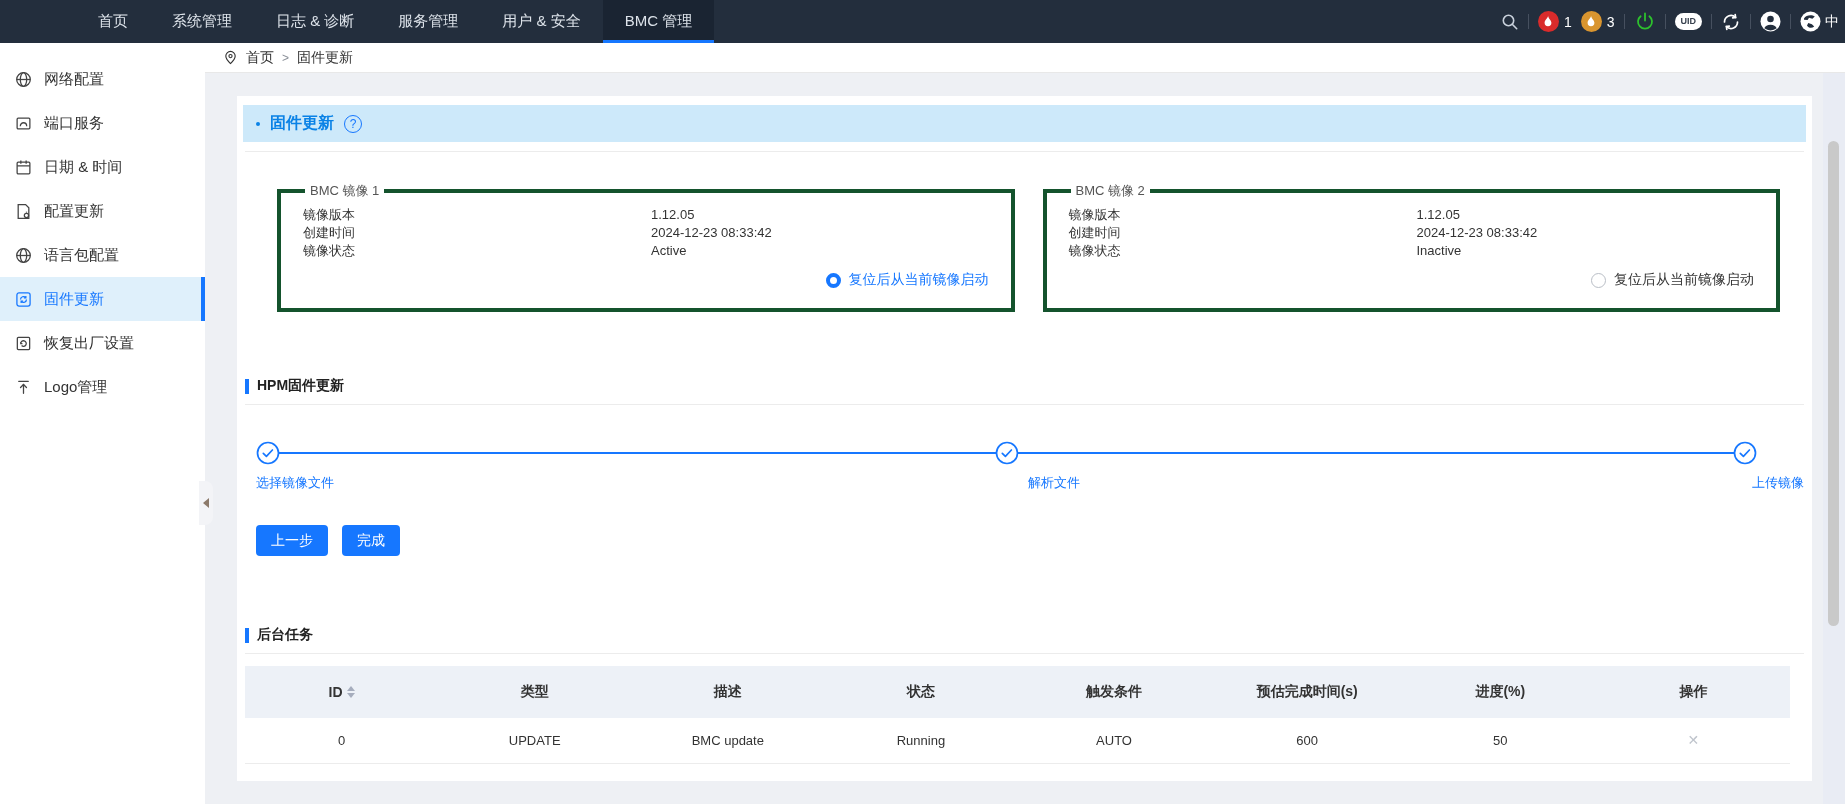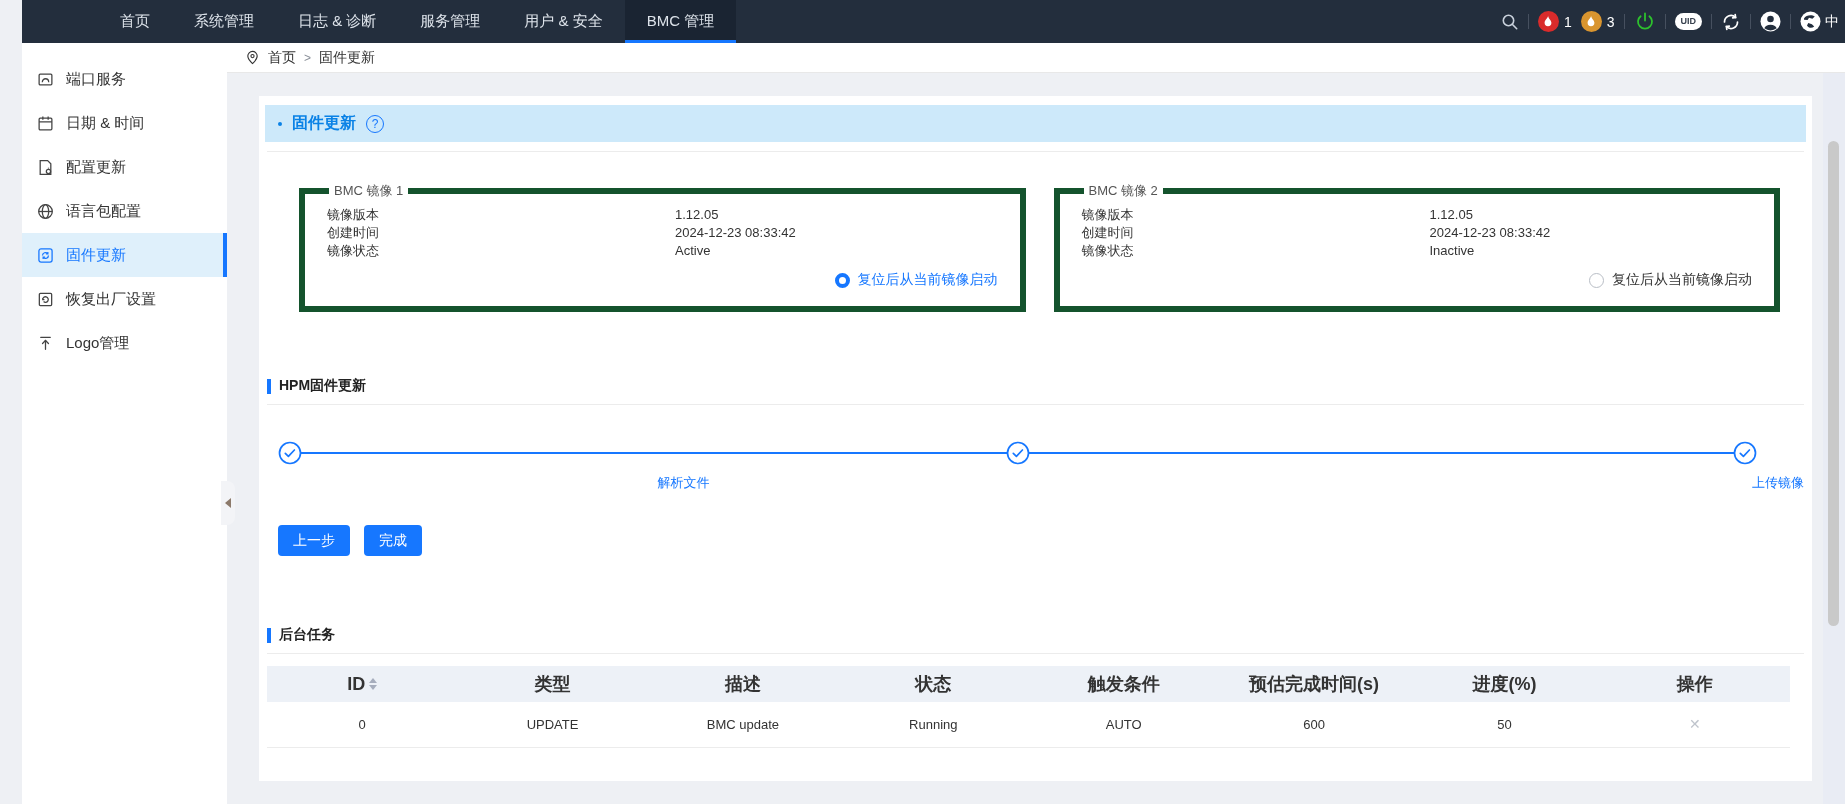--- a/index.html
+++ b/index.html
@@ -1,19 +1,19 @@
 <!DOCTYPE html>
 <html><head>
 <meta charset="utf-8">
 <style>
   * { margin:0; padding:0; box-sizing:border-box; }
   html,body { width:1845px; height:804px; overflow:hidden; }
   body { font-family:"Liberation Sans","DejaVu Sans",sans-serif; font-size:14px; color:#333; background:#eef0f4; }
 
-  .app { display:flex; flex-direction:column; width:1845px; height:804px;padding-left:22px; }
+  .app { display:flex; flex-direction:column; width:1845px; height:804px; }
 
   
   .topbar { height:43px; background:#232e3d; display:flex; align-items:stretch; justify-content:space-between; flex:none; }
   .topnav { display:flex; align-items:stretch; padding-left:76px; }
   .topnav-item { display:flex; align-items:center; padding:0 22px; color:#dde3ea; font-size:15px; cursor:pointer; position:relative; }
   .topnav-item.active { background:#1a2432; }
   .topnav-item.active::after { content:""; position:absolute; left:0; right:0; bottom:0; height:3px; background:#1677ff; }
   .topbar-right { display:flex; align-items:center; gap:9px; padding-right:6px; color:#dde3ea; }
   .tb-sep { width:1px; height:15px; background:#46505f; }
   .tb-icon { display:flex; align-items:center; justify-content:center; cursor:pointer; }
@@ -51,21 +51,21 @@
   .banner-title { color:#0a82e6; font-size:16px; font-weight:bold; }
   .help-icon { width:18px; height:18px; border:1px solid #1677ff; border-radius:50%; color:#1677ff; font-size:12px; display:flex; align-items:center; justify-content:center; cursor:pointer; }
 
   .section-head { display:flex; align-items:center; gap:8px; margin:16px 8px 0 8px; }
   .section-bar { width:4px; height:15px; background:#1677ff; }
   .section-title { font-size:14px; font-weight:bold; color:#222; }
   .divider { border-bottom:1px solid #ececec; margin:9px 8px 0 8px; }
 
   
   .images-row { display:flex; gap:28px; margin:30px 32px 0 40px; }
-  fieldset.img-box { flex:1; border:6px solid #14532d; height:130px; padding:6px 20px 0 22px; }
+  fieldset.img-box { flex:1; border:4px solid #14532d; height:130px; padding:6px 20px 0 22px; }
   fieldset.img-box legend { font-size:13px; color:#555; padding:0 5px; margin-left:2px; }
   .kv-row { display:flex; font-size:13px; line-height:1.37; }
   .kv-label { width:348px; flex:none; color:#333; }
   .kv-value { color:#333;text-align:center; }
   .radio-row { display:flex; justify-content:flex-end; align-items:center; gap:8px; margin-top:12px; padding-right:2px; cursor:pointer; }
   .radio { width:15px; height:15px; border-radius:50%; background:#fff; flex:none; }
   .radio.checked { border:4.5px solid #1677ff; }
   .radio.unchecked { border:1px solid #b9bec6; }
   .radio-label { font-size:14px; }
   .radio-label.on { color:#1677ff; }
@@ -79,21 +79,21 @@
   .step-labels { display:flex; margin:9px 8px 0 19px; }
   .step-label { flex:1; font-size:13px; color:#1677ff; }
   .step-label.mid { text-align:center; transform:translateX(24px); }
   .step-label.last { text-align:right; }
 
   .btn-row { display:flex; gap:14px; margin:33px 0 0 19px; }
   .btn { background:#1677ff; color:#fff; border:none; border-radius:4px; height:31px; padding:0 15px; font-size:14px; font-family:inherit; cursor:pointer; }
 
   
   .tasks-table { width:calc(100% - 30px); margin:12px 22px 0 8px; border-collapse:collapse; table-layout:fixed; }
-  .tasks-table th { background:#edf1f7; height:36px; font-size:18px; font-weight:bold; color:#333; text-align:center; }
+  .tasks-table th { background:#edf1f7; height:52px; font-size:14px; font-weight:bold; color:#333; text-align:center; }
   .tasks-table td { height:45px; font-size:13px; color:#333; text-align:center; border-bottom:1px solid #ececec; }
   .sort-wrap { display:inline-flex; align-items:center; gap:4px; cursor:pointer; }
   .sort-carets { display:inline-flex; flex-direction:column; gap:2px; }
   .caret-up { width:0; height:0; border-left:4px solid transparent; border-right:4px solid transparent; border-bottom:5px solid #a6adbd; }
   .caret-down { width:0; height:0; border-left:4px solid transparent; border-right:4px solid transparent; border-top:5px solid #a6adbd; }
   .close-x { color:#bfc4cc; font-size:14px; cursor:pointer; }
 
   
   .scrollbar { width:22px; background:#e9ecf4; position:relative; flex:none; }
   .scroll-thumb { position:absolute; top:68px; left:5px; width:11px; height:485px; background:#c9c9c9; border-radius:6px; cursor:pointer; }
@@ -171,20 +171,28 @@
             </svg>
         </span>
         <span>中</span>
       </span>
     </div>
   </header>
 
   <div class="body-row">
 
     <aside class="sidebar">
+      <div class="side-item">
+        <svg width="17" height="17" viewBox="0 0 16 16" fill="none" stroke="currentColor" stroke-width="1.2">
+            <circle cx="8" cy="8" r="6.4"></circle>
+            <ellipse cx="8" cy="8" rx="3" ry="6.4"></ellipse>
+            <path d="M1.6 8h12.8"></path>
+          </svg>
+        <span>网络配置</span>
+      </div>
       <div class="side-item">
         <svg width="17" height="17" viewBox="0 0 16 16" fill="none" stroke="currentColor" stroke-width="1.2">
             <rect x="2" y="3" width="12" height="10" rx="1"></rect>
             <path d="M5 10.5c0-1.8 1.3-3.2 3-3.2s3 1.4 3 3.2"></path>
           </svg>
         <span>端口服务</span>
       </div>
       <div class="side-item">
         <svg width="17" height="17" viewBox="0 0 16 16" fill="none" stroke="currentColor" stroke-width="1.2">
             <rect x="2" y="3" width="12" height="11" rx="1"></rect>
@@ -318,20 +326,21 @@
                     <circle cx="12" cy="12" r="10.5" fill="#fff" stroke="#1677ff" stroke-width="1.7"></circle>
                     <path d="M7.3 12.3l3.1 3 6-6.3" fill="none" stroke="#1677ff" stroke-width="1.7" stroke-linecap="round" stroke-linejoin="round"></path>
                   </svg>
                 <svg class="step-circle" viewBox="0 0 24 24">
                     <circle cx="12" cy="12" r="10.5" fill="#fff" stroke="#1677ff" stroke-width="1.7"></circle>
                     <path d="M7.3 12.3l3.1 3 6-6.3" fill="none" stroke="#1677ff" stroke-width="1.7" stroke-linecap="round" stroke-linejoin="round"></path>
                   </svg>
               </div>
             </div>
             <div class="step-labels">
+              <span class="step-label">选择镜像文件</span>
               <span class="step-label mid">解析文件</span>
               <span class="step-label last">上传镜像</span>
             </div>
 
             <div class="btn-row">
               <button class="btn">上一步</button>
               <button class="btn">完成</button>
             </div>
 
             <div class="section-head" style="margin-top:70px;">

